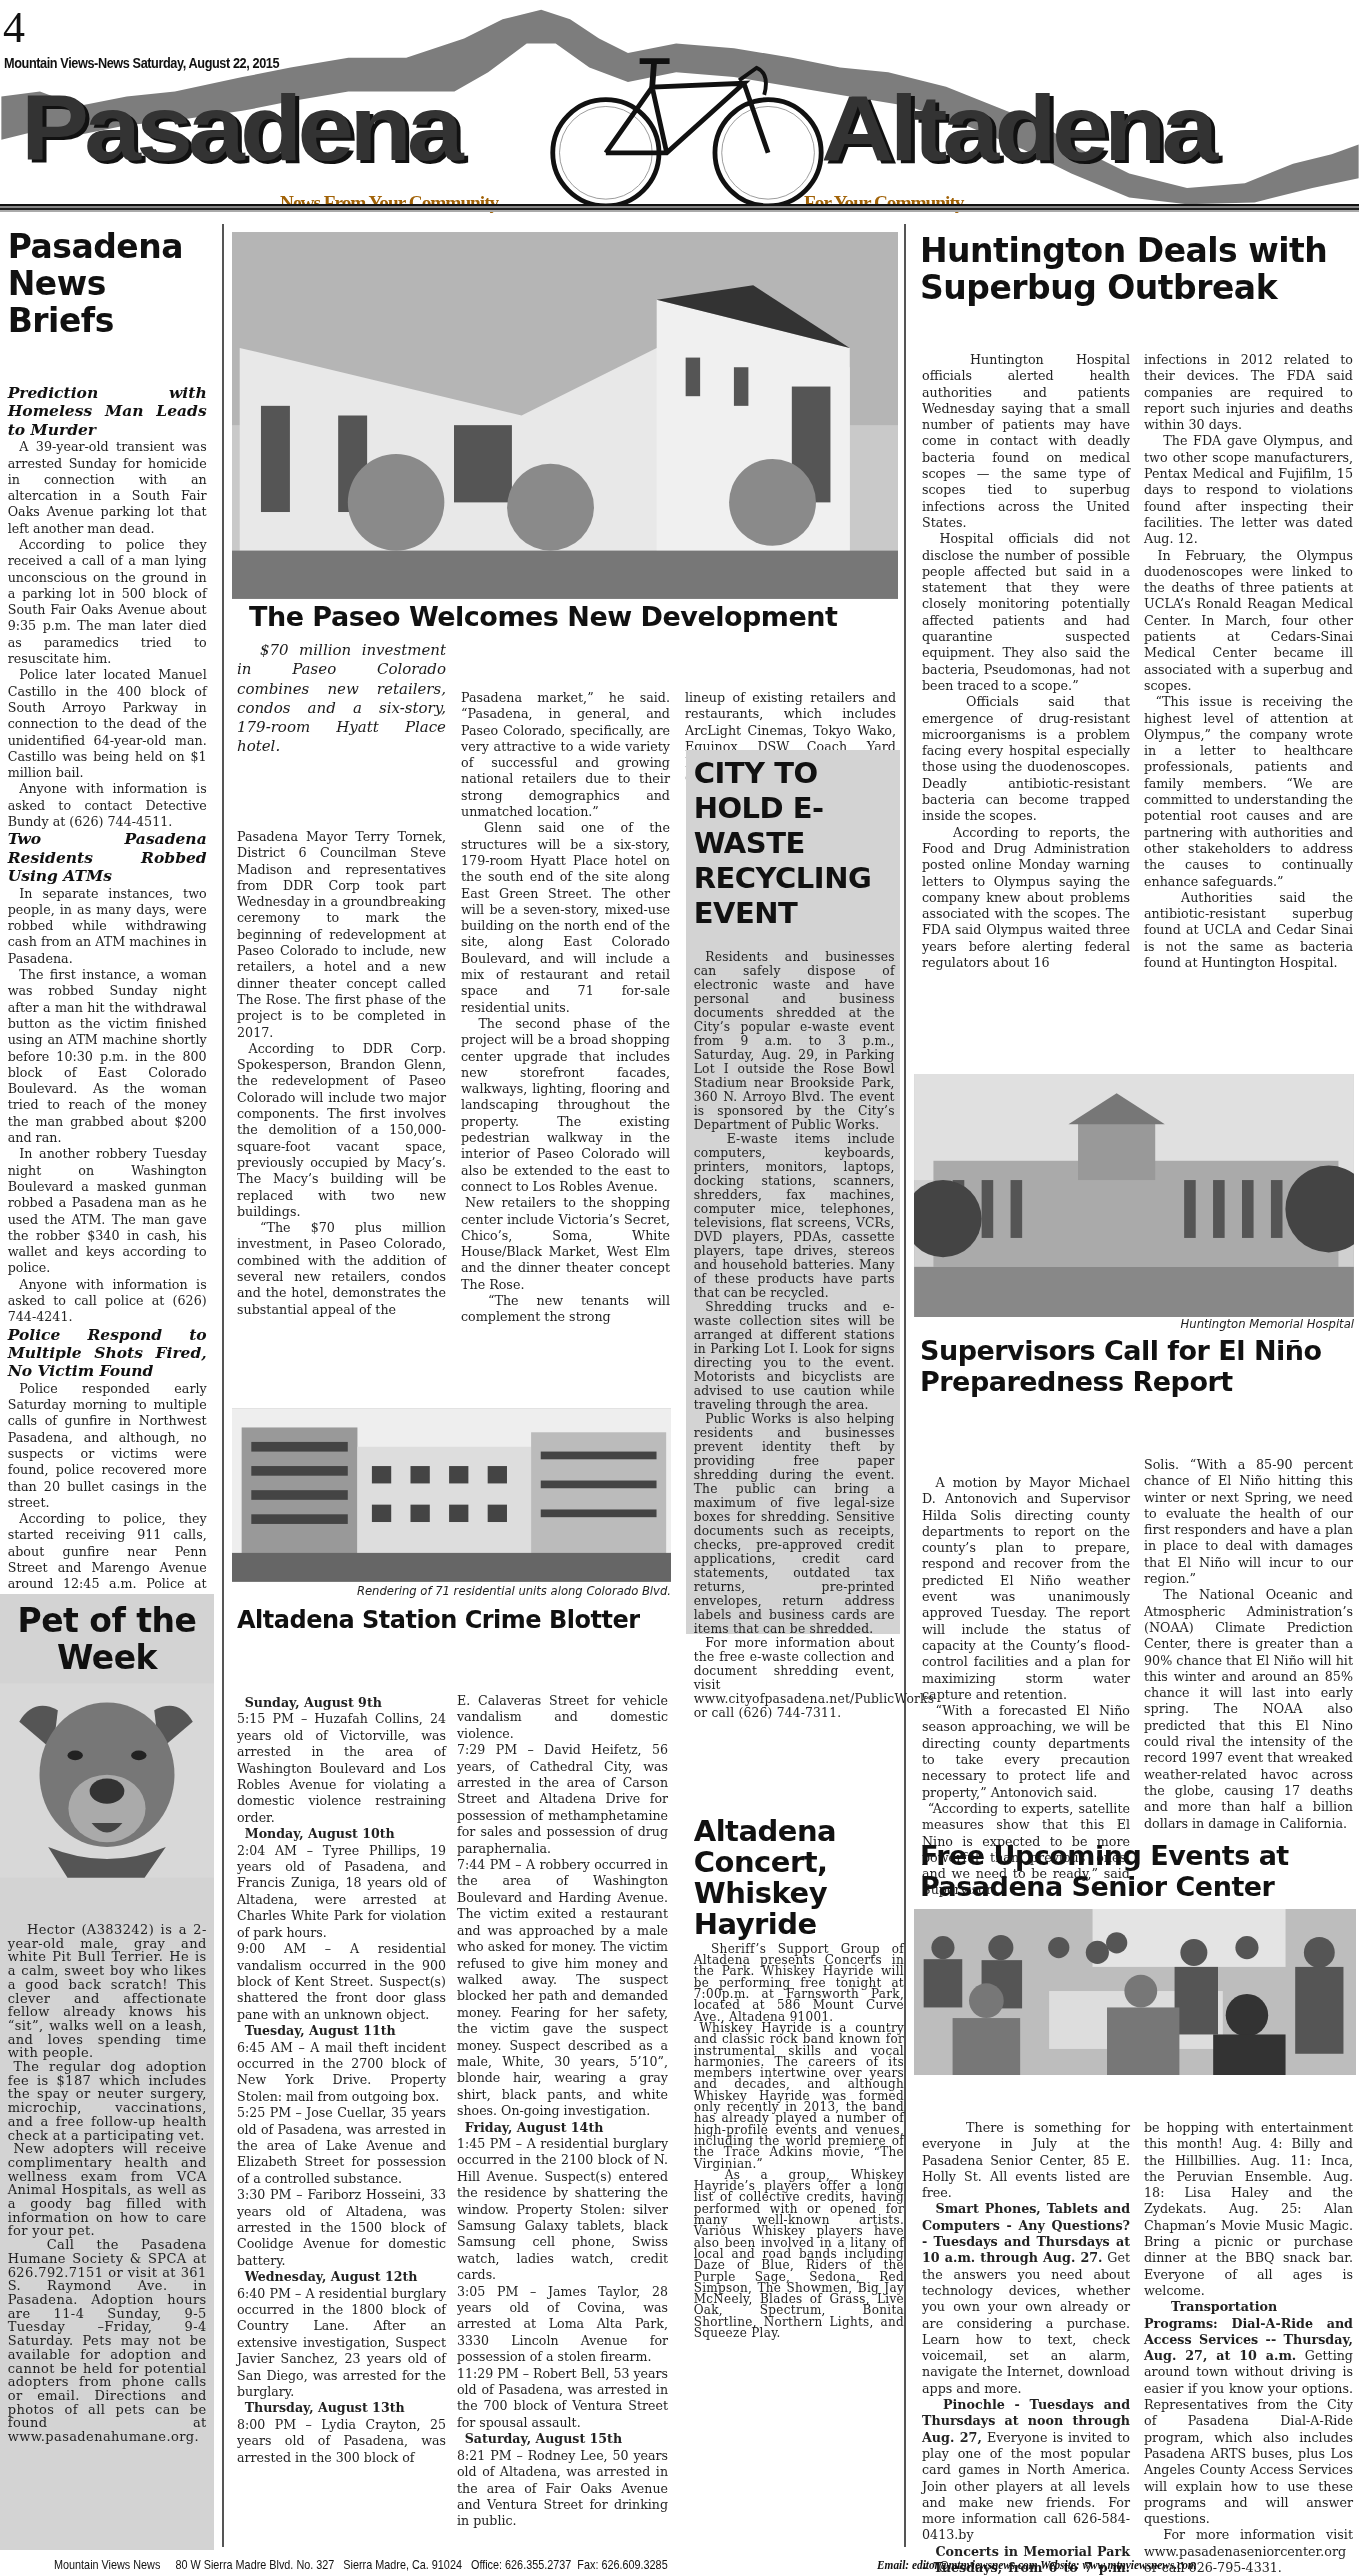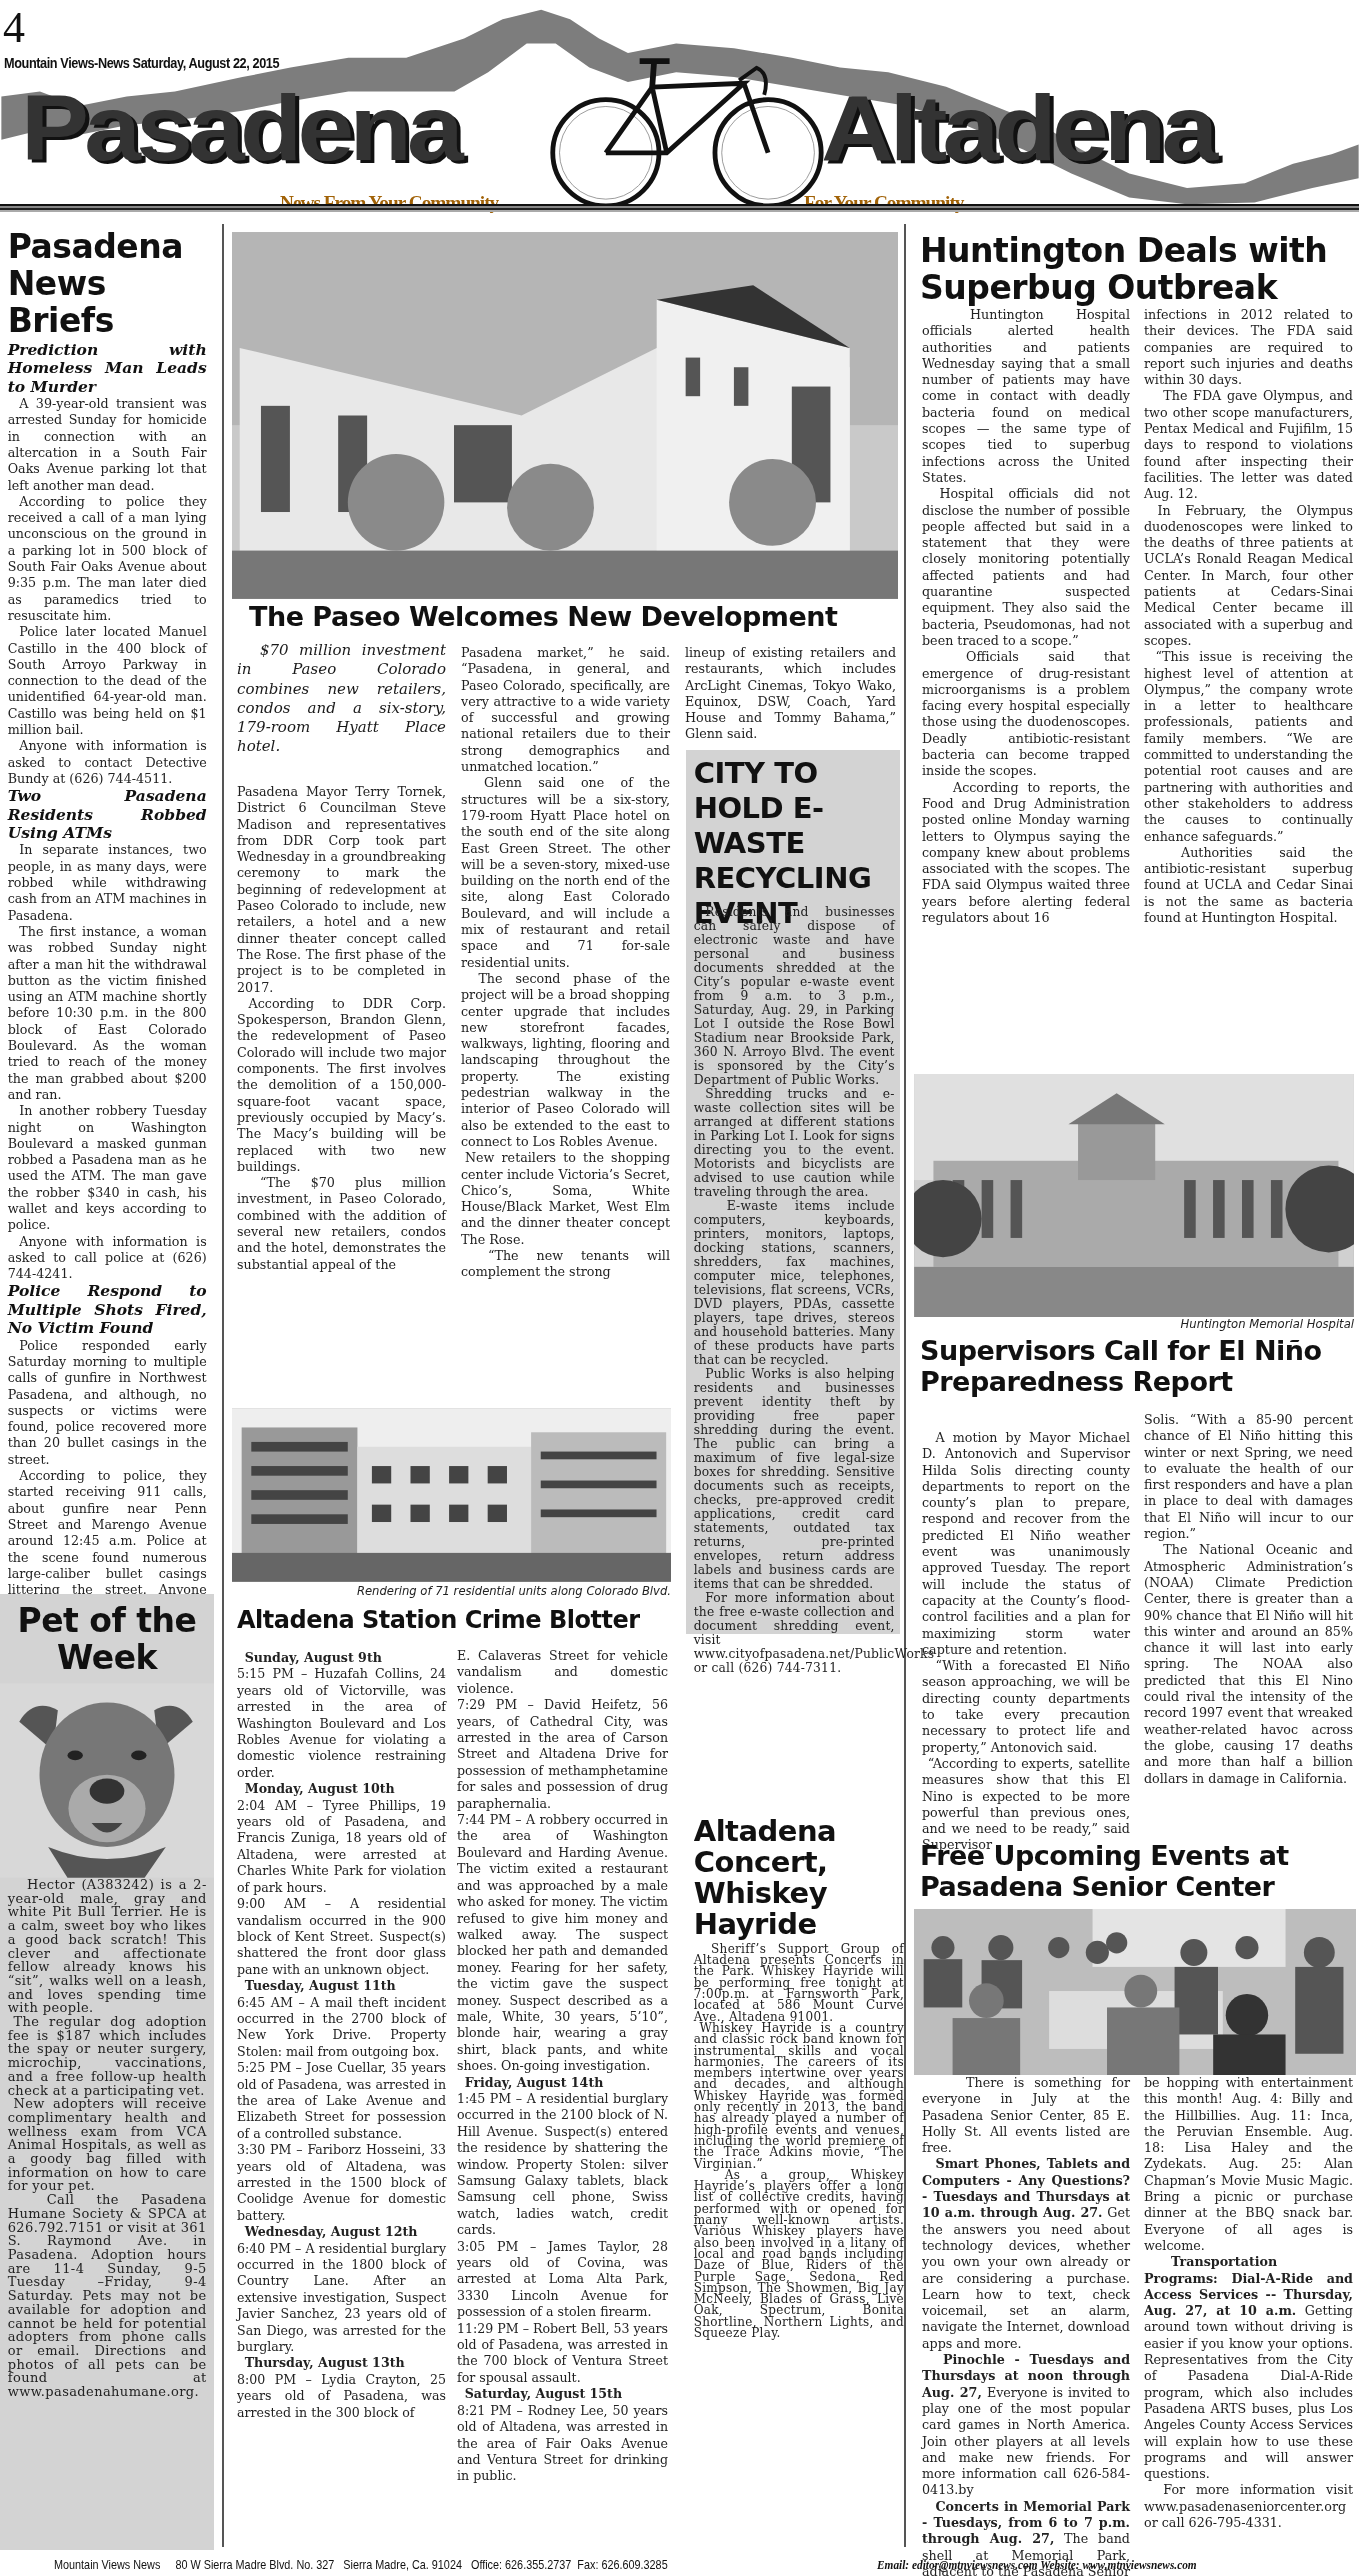--- a/index.html
+++ b/index.html
@@ -17,21 +17,21 @@
   .masthead .tagline-left, .masthead .tagline-right { position: absolute; top: 192px; font-family: Liberation Serif, serif; font-weight: bold; font-size: 19.3px; color: #a16207; letter-spacing: -1px; white-space: nowrap; }
   .masthead .tagline-left { left: 280px; }
   .masthead .tagline-right { left: 804px; }
   .masthead .bike { position: absolute; left: 546px; top: 56px; }
   .masthead .rule { position: absolute; left: 0; top: 204px; width: 1360px; height: 7.7px; background: linear-gradient(#111 0 1.9px, #888 1.9px 3.9px, #222 3.9px 5.8px, #aaa 5.8px 7.7px); }
 
   
   .col { position: absolute; }
   .vr { position: absolute; width: 1.9px; background: #555; }
   .hl { font-family: "DejaVu Sans", sans-serif; font-weight: bold; color: #111; letter-spacing: -0.5px; }
-  .body { font-family: "DejaVu Serif", serif; font-size: 12.7px; line-height: 16.3px; text-align: justify; color: #222; }
+  .body { font-family: "DejaVu Serif", serif; font-size: 12.7px; line-height: 16.3px; text-align: justify; color: #222; margin-top: 45px; }
   .body p { text-indent: 11.6px; }
   .body p.noindent { text-indent: 0; }
   .sub-hl { font-family: "DejaVu Serif", serif; font-style: italic; font-weight: bold; font-size: 15.5px; line-height: 18.4px; color: #111; }
   .dayhead { font-weight: bold; padding-left: 7.7px; text-indent: 0 !important; }
   .caption { font-family: "DejaVu Sans", sans-serif; font-style: italic; font-size: 11.6px; color: #222; text-align: right; }
   .photo { position: absolute; background: #aaa; overflow: hidden; }
 
   
   #briefs { left: 7.7px; top: 228px; width: 199px; }
   #briefs .hl { font-size: 33px; line-height: 37px; margin-bottom: 1.9px; }
@@ -199,22 +199,22 @@
   <p style="text-indent:27px">“The new tenants will complement the strong</p>
 </div>
 <div class="col body" id="paseo-c3" style="height:97px;overflow:hidden;">
   <p class="noindent">lineup of existing retailers and restaurants, which includes ArcLight Cinemas, Tokyo Wako, Equinox, DSW, Coach, Yard House and Tommy Bahama,” Glenn said.</p>
 </div>
 
 <section class="col" id="ewaste">
   <h2 class="hl">CITY TO HOLD E-WASTE RECYCLING EVENT</h2>
   <div class="body">
     <p>Residents and businesses can safely dispose of electronic waste and have personal and business documents shredded at the City’s popular e-waste event from 9 a.m. to 3 p.m., Saturday, Aug. 29, in Parking Lot I outside the Rose Bowl Stadium near Brookside Park, 360 N. Arroyo Blvd. The event is sponsored by the City’s Department of Public Works.</p>
+    <p style="text-indent:33px">E-waste items include computers, keyboards, printers, monitors, laptops, docking stations, scanners, shredders, fax machines, computer mice, telephones, televisions, flat screens, VCRs, DVD players, PDAs, cassette players, tape drives, stereos and household batteries. Many of these products have parts that can be recycled.</p>
     <p>Shredding trucks and e-waste collection sites will be arranged at different stations in Parking Lot I. Look for signs directing you to the event. Motorists and bicyclists are advised to use caution while traveling through the area.</p>
-    <p style="text-indent:33px">E-waste items include computers, keyboards, printers, monitors, laptops, docking stations, scanners, shredders, fax machines, computer mice, telephones, televisions, flat screens, VCRs, DVD players, PDAs, cassette players, tape drives, stereos and household batteries. Many of these products have parts that can be recycled.</p>
     <p>Public Works is also helping residents and businesses prevent identity theft by providing free paper shredding during the event. The public can bring a maximum of five legal-size boxes for shredding. Sensitive documents such as receipts, checks, pre-approved credit applications, credit card statements, outdated tax returns, pre-printed envelopes, return address labels and business cards are items that can be shredded.</p>
     <p>For more information about the free e-waste collection and document shredding event, visit www.cityofpasadena.net/PublicWorks or call (626) 744-7311.</p>
   </div>
 </section>
 
 <div class="photo" id="units-photo">
   <svg width="439" height="174" viewBox="0 0 455 180">
     <rect width="455" height="180" fill="#eee"></rect>
     <rect x="10" y="20" width="120" height="150" fill="#999"></rect>
     <rect x="130" y="40" width="180" height="130" fill="#ddd"></rect>

